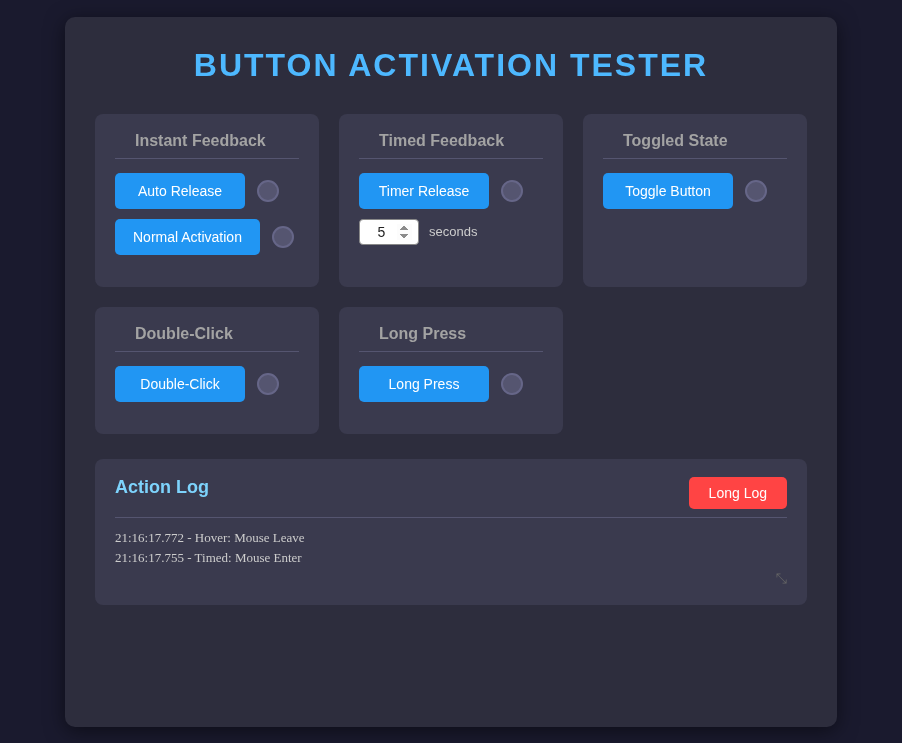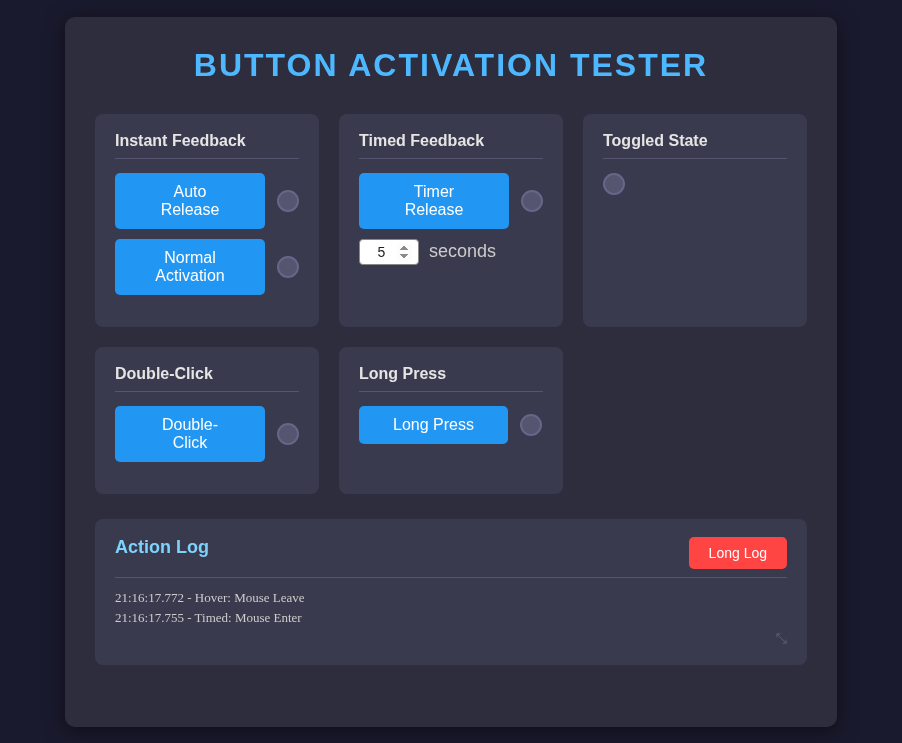--- a/index.html
+++ b/index.html
@@ -38,46 +38,47 @@
       margin-bottom: 25px;
     }
 
     .section {
       background: #3a3a4e;
       border-radius: 8px;
       padding: 18px 20px 22px 20px;
     }
 
     .section-title {
-      color: #e5e5e5;
+      color: #a3a3a3;
       font-size: 16px;
       font-weight: bold;
       margin-bottom: 8px;
+      margin-left: 20px;
     }
 
     .section-divider {
       border: none;
       border-top: 1px solid #555570;
       margin-bottom: 14px;
     }
 
     .btn-row {
       display: flex;
       align-items: center;
       gap: 12px;
       margin-bottom: 10px;
     }
 
     .action-btn {
       background: #2196f3;
       color: #fff;
       border: none;
       border-radius: 5px;
-      padding: 10px 34px;
-      font-size: 16px;
+      padding: 10px 18px;
+      font-size: 14px;
       cursor: pointer;
       min-width: 130px;
       text-align: center;
     }
 
     .indicator {
       width: 22px;
       height: 22px;
       border-radius: 50%;
       background: #555570;
@@ -98,21 +99,21 @@
       color: #222;
       border: 1px solid #888;
       border-radius: 4px;
       font-size: 14px;
       padding: 4px 6px;
       text-align: center;
     }
 
     .timer-label {
       color: #ccc;
-      font-size: 18px;
+      font-size: 13px;
     }
 
     .action-log-section {
       background: #3a3a4e;
       border-radius: 8px;
       padding: 18px 20px;
     }
 
     .log-header {
       display: flex;
@@ -199,20 +200,21 @@
       <div class="timer-row">
         <input type="number" class="timer-input" value="5" style="">
         <span class="timer-label">seconds</span>
       </div>
     </div>
 
     <div class="section">
       <div class="section-title">Toggled State</div>
       <hr class="section-divider">
       <div class="btn-row">
+        <button class="action-btn">Toggle Button</button>
         <div class="indicator"></div>
       </div>
     </div>
 
     <div class="section">
       <div class="section-title">Double-Click</div>
       <hr class="section-divider">
       <div class="btn-row">
         <button class="action-btn">Double-Click</button>
         <div class="indicator"></div>

